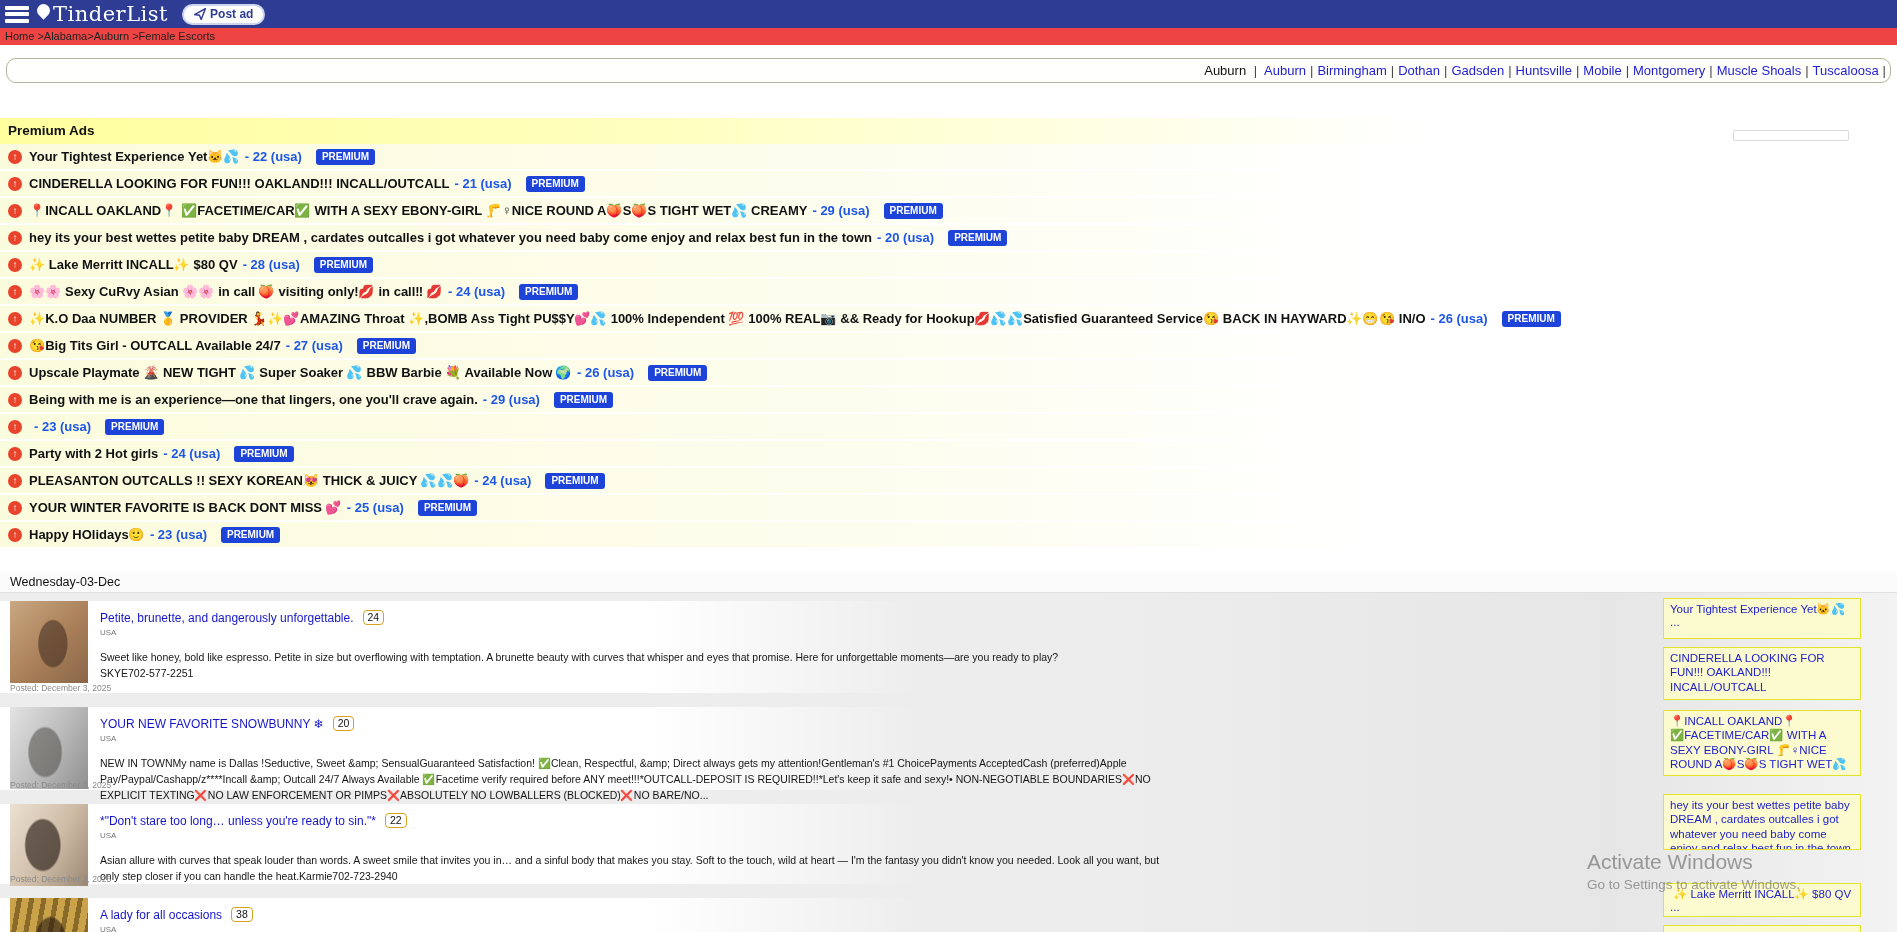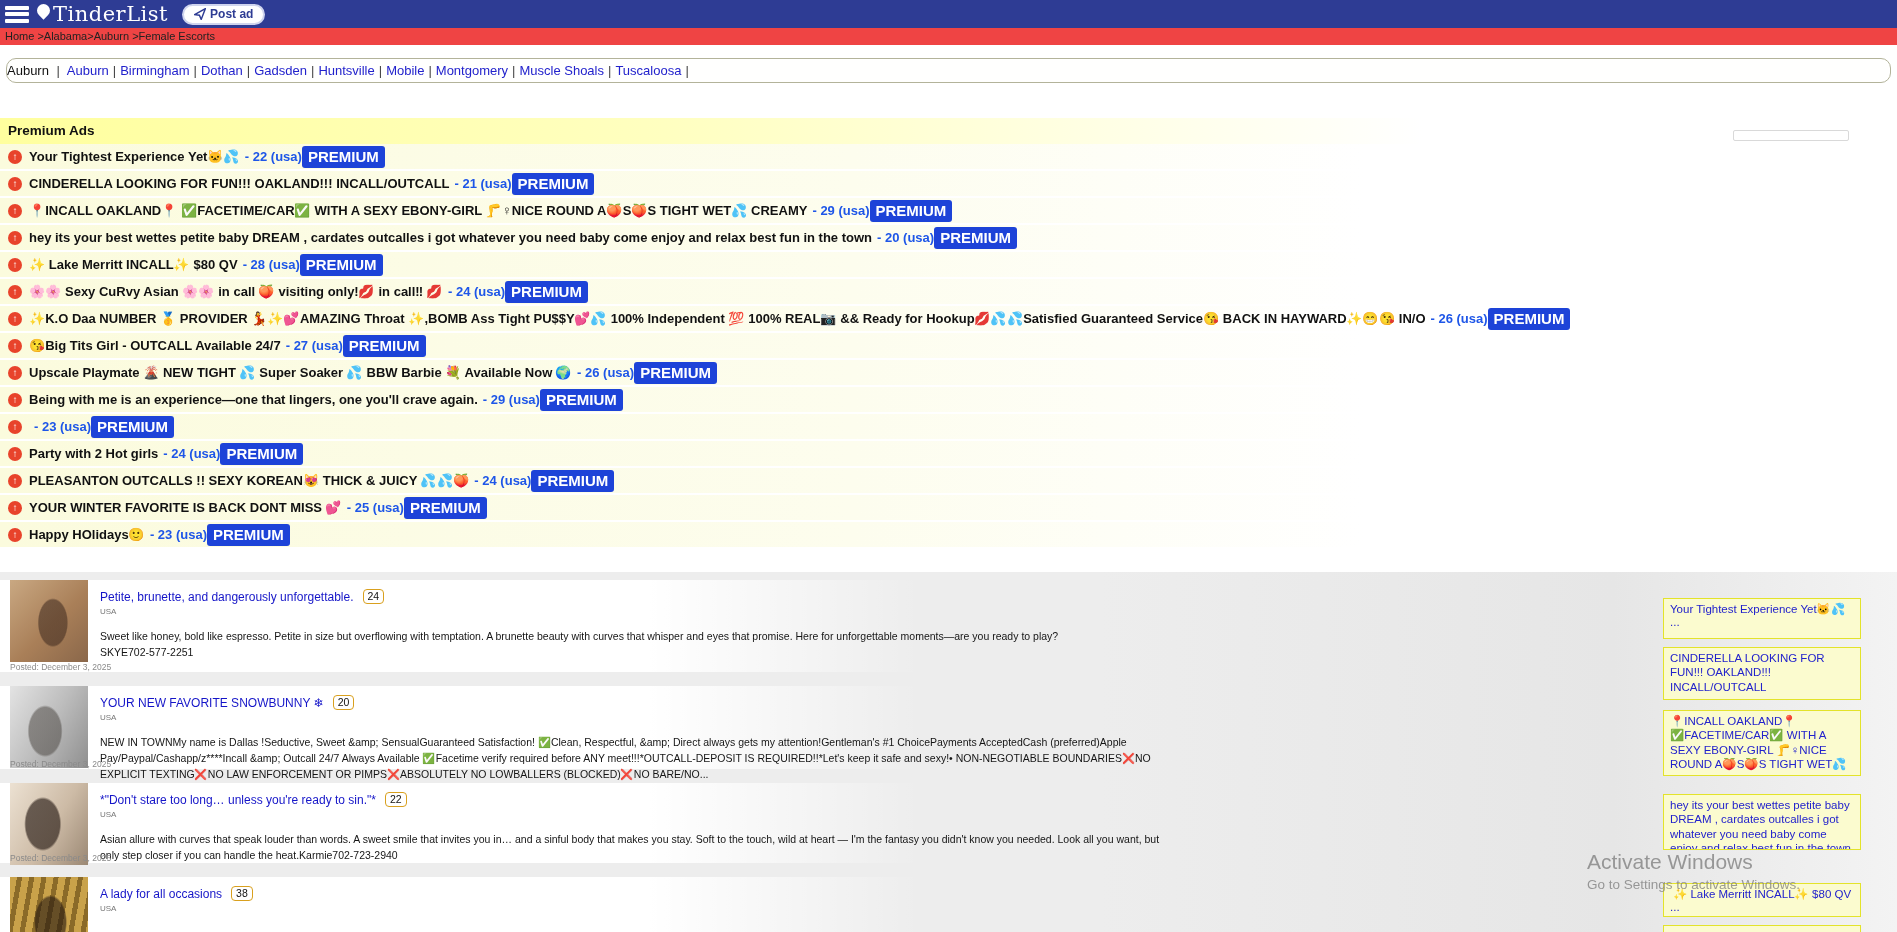--- a/index.html
+++ b/index.html
@@ -13,36 +13,36 @@
   .brand { display:flex; margin-left:8px; }
   .flame { width:13px; height:13px; background:#fff; border-radius:50% 50% 50% 0; transform:rotate(-45deg); margin-right:3px; margin-top:2px; }
   .brand-text { color:#fff; font-family:"DejaVu Serif", serif; font-size:21px; letter-spacing:.5px; }
   .postad { margin-left:14px; background:#fff; color:#2e3c94; font-weight:bold; font-size:12px; border:2px solid #cfd4ee; border-radius:11px; height:21px; padding:0 10px; display:flex; align-items:center; gap:4px; cursor:pointer; }
   .postad svg { display:block; }
 
   
   .crumbbar { position:absolute; left:0; top:28px; width:1897px; height:17px; background:#ef4444; font-size:11px; color:#222; line-height:17px; padding-left:5px; }
 
   
-  .citybox { position:absolute; left:6px; top:58px; width:1885px; height:25px; border:1px solid #b3b39a; border-radius:10px; background:#fffffe; text-align:left; font-size:13px; line-height:23px; white-space:nowrap; }
+  .citybox { position:absolute; left:6px; top:58px; width:1885px; height:25px; border:1px solid #b3b39a; border-radius:10px; background:#fffffe; text-align:right; font-size:13px; line-height:23px; white-space:nowrap; }
   .city-current { color:#111; }
   .city-link { color:#2222cc; text-decoration:none; cursor:pointer; }
   .sep { color:#444; margin:0 4px; }
 
   
   .premium { position:absolute; left:0; top:118px; width:1897px; }
   .premium-title { height:26px; line-height:26px; padding-left:8px; font-size:13.5px; font-weight:bold; color:#111;
     background:linear-gradient(90deg,#ffff9e,#ffffc0 35%,#ffffff 75%); }
   .prow { height:25px; margin-bottom:2px; display:flex; align-items:center; padding-left:8px; white-space:nowrap; overflow:hidden;
     background:linear-gradient(90deg,#fbfbdd,#fdfdee 45%,#ffffff 72%); cursor:pointer; }
   .up-icon { width:14px; height:14px; border-radius:50%; background:#e8432b; color:#fff; font-size:10px; font-weight:bold; line-height:14px; text-align:center; flex:0 0 14px; margin-right:7px; }
   .up-icon::before { content:"↑"; }
   .prow-title { font-size:13px; font-weight:bold; color:#111; }
   .prow-age { font-size:13px; font-weight:bold; color:#1e56e8; margin-left:5px; }
-  .premium-badge { background:#1d43d8; color:#fff; font-size:15px; font-weight:bold; border-radius:3px; padding:2px 6px 3px; }
+  .premium-badge { background:#1d43d8; color:#fff; font-size:10px; font-weight:bold; border-radius:3px; padding:2px 6px 3px; margin-left:14px; }
 
   .ad-placeholder { position:absolute; left:1733px; top:130px; width:116px; height:11px; background:#ffffff; border:1px solid #d9d9d9; border-radius:2px; }
 
   
   .bottom { position:absolute; left:0; top:572px; width:1897px; bottom:0; background:linear-gradient(90deg,#ededed 0 58%,#e6e6e6 85%,#f3f3f3); }
   .dateband { height:21px; line-height:21px; background:#fbfbfb; border-bottom:1px solid #e0e0e0; font-size:12.5px; color:#111; padding-left:10px; }
   .listings { position:relative; }
   .listing { position:relative; width:1180px; margin-top:8px; background:linear-gradient(90deg,#ffffff 0 55%,rgba(255,255,255,0) 78%); }
   .listing:nth-of-type(1){ height:92px; }
   .listing:nth-of-type(2){ height:83px; margin-top:14px; }
@@ -218,20 +218,21 @@
         <span class="prow-title">Happy HOlidays🙂</span>
         <span class="prow-age">- 23 (usa)</span>
         <span class="premium-badge">PREMIUM</span>
       </div>
     </div>
 </div>
 
 <div class="ad-placeholder"></div>
 
 <div class="bottom">
+  <div class="dateband">Wednesday-03-Dec</div>
   <div class="listings">
 
       <div class="listing">
         <div class="thumb" data-photo="tan"></div>
         <div class="lbody">
           <div class="trow">
             <a class="ltitle">Petite, brunette, and dangerously unforgettable.</a>
             <span class="agebadge">24</span>
           </div>
           <div class="lcountry">USA</div>

